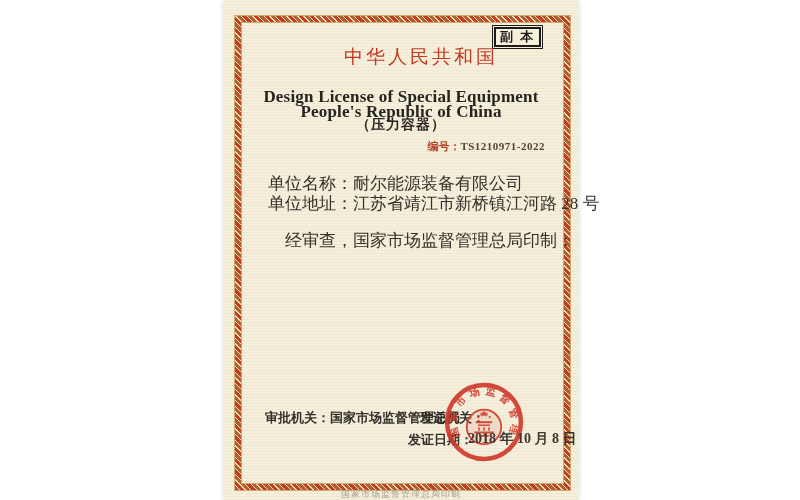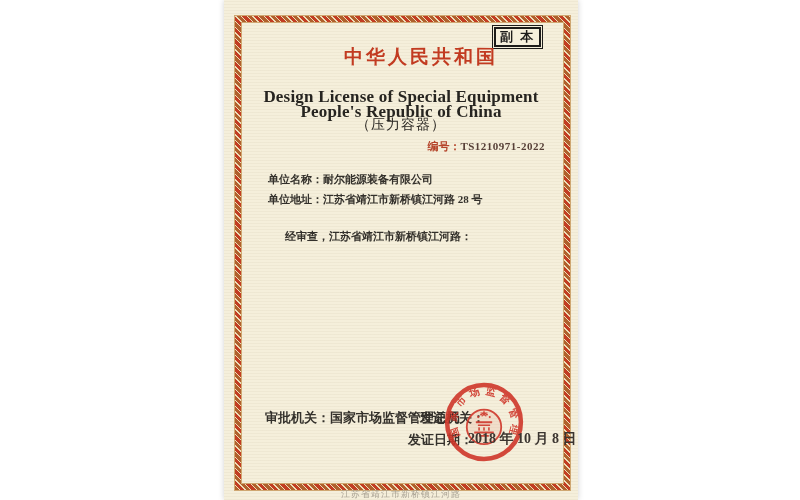--- a/index.html
+++ b/index.html
@@ -17,32 +17,32 @@
     border-image:repeating-linear-gradient(45deg,#b0602c 0 3px,#edddb8 3px 4px,#c23d22 4px 7px,#edddb8 7px 8px) 6;
     box-shadow:0 0 0 1px #cfa772; }
   .frame::after { content:""; position:absolute; inset:0; border:1px solid #cfa772; pointer-events:none; }
 
   .badge { position:absolute; left:270px; top:27px; width:47px; height:20px;
     border:2px solid #1d1c1a; outline:1px solid #1d1c1a; outline-offset:1px;
     display:flex; align-items:center; justify-content:center;
     font-size:13px; font-weight:bold; color:#1d1c1a; letter-spacing:2px; background:#f5efdb; }
 
   .t-center { position:absolute; left:0; width:354px; text-align:center; }
-  .title-cn1 { top:44px; font-size:19px; font-weight:bold; color:#c23b21; letter-spacing:3px;padding-left:40px; }
+  .title-cn1 { top:44px; font-size:19px; font-weight:normal; color:#c23b21; letter-spacing:3px;padding-left:40px; }
   .title-cn2 { top:65px; font-size:20px; font-weight:bold; color:#c23b21; letter-spacing:2px; }
   .title-en  { font-size:17px; font-weight:bold; color:#262420; letter-spacing:0.2px; }
   .title-en1 { top:87px; }
   .title-en2 { top:102px; }
-  .scope     { top:116px; font-size:14px; font-weight:normal; color:#2b2824; letter-spacing:1px; }
+  .scope     { top:116px; font-size:14px; font-weight:bold; color:#2b2824; letter-spacing:1px; }
 
   .serial { position:absolute; right:33px; top:139px; font-size:11px; font-weight:bold; }
   .serial .lab { color:#b5442a; }
   .serial .val { color:#574038; letter-spacing:0.5px; }
 
-  .line { position:absolute; font-size:11px; font-weight:bold; color:#33302b; white-space:nowrap; }
+  .line { position:absolute; font-size:17px; font-weight:normal; color:#33302b; white-space:nowrap; }
   .l-name { left:44px; top:172px; }
   .l-addr { left:44px; top:192px; }
   .l-intro { left:61px; top:229px; }
 
   table.lic { position:absolute; left:44px; top:247px; width:254px;
     border-collapse:collapse; table-layout:fixed;
     font-size:10px; color:#2e2b26; }
   table.lic th, table.lic td { border:1.2px solid #3a3632; text-align:center;
     vertical-align:middle; font-weight:bold; padding:0 1px; overflow:hidden; white-space:nowrap; }
   table.lic th { height:16px; }
@@ -80,21 +80,21 @@
       <span class="lab">编号：</span><span class="val">TS1210971-2022</span>
     </div>
 
     <div class="line l-name">
       <span>单位名称：</span><span>耐尔能源装备有限公司</span>
     </div>
     <div class="line l-addr">
       <span>单位地址：</span><span>江苏省靖江市新桥镇江河路 28 号</span>
     </div>
 
-    <div class="line l-intro">经审查，江苏省靖江市新桥镇江河路：</div>
+    <div class="line l-intro">经审查，国家市场监督管理总局印制：</div>
 
 
     <div class="f-line fa1">
       <span>审批机关：</span><span>国家市场监督管理总局</span>
     </div>
     <div class="f-line fb1">发证机关：</div>
     <div class="f-line fb2">发证日期：</div>
     <div class="issue-date">2018 年 10 月 8 日</div>
 
     <svg class="seal" viewBox="0 0 100 100">
@@ -113,15 +113,15 @@
         <rect x="40" y="49" width="20" height="2.4" rx="0.5"></rect>
         <rect x="42.5" y="53" width="15" height="2" rx="0.5"></rect>
         <rect x="43" y="56.5" width="2" height="4"></rect>
           <rect x="49" y="56.5" width="2" height="4"></rect>
           <rect x="55" y="56.5" width="2" height="4"></rect>
         <rect x="38" y="61.5" width="24" height="2.6" rx="0.5"></rect>
         <rect x="44" y="66" width="12" height="2" rx="0.5"></rect>
       </g>
     </svg>
 
-    <div class="print-note">江苏省靖江市新桥镇江河路</div>
+    <div class="print-note">国家市场监督管理总局印制</div>
   </div>
 </div>
 
 </body></html>

